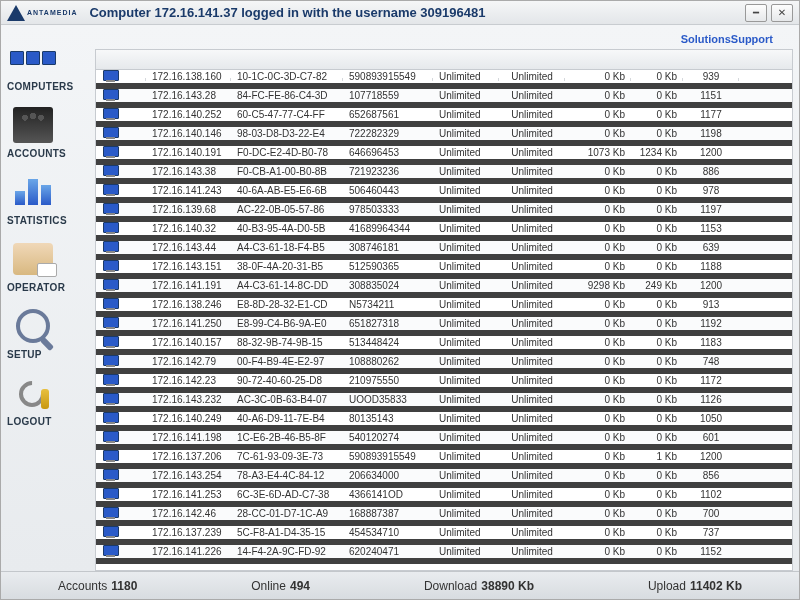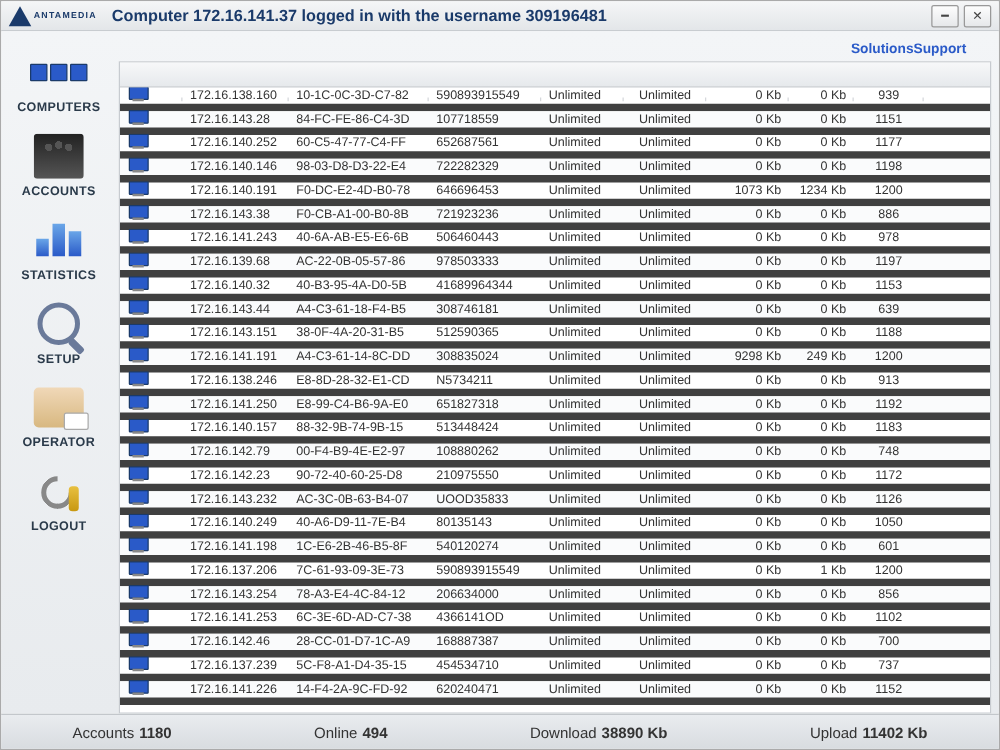--- a/index.html
+++ b/index.html
@@ -5,21 +5,21 @@
 * { margin:0; padding:0; box-sizing:border-box; }
 body { font-family: Tahoma, Arial, sans-serif; font-size:11px; color:#333; background:#fff; width:800px; height:600px; overflow:hidden; }
 .window { width:800px; height:600px; display:flex; flex-direction:column; border:1px solid #aaa; }
 .titlebar { height:24px; background:linear-gradient(#f5f6f7,#e3e6e9); display:flex; align-items:center; padding:0 6px; border-bottom:1px solid #c8ccd0; }
 .logo-tri { width:0; height:0; border-left:9px solid transparent; border-right:9px solid transparent; border-bottom:16px solid #1a3a6a; margin-right:2px; }
 .logo-txt { font-size:7px; letter-spacing:1px; color:#1a3a6a; font-weight:bold; margin-right:12px; }
 .titlebar .title { font-weight:bold; color:#1a3a6a; font-size:13px; flex:1; }
 .win-btn { width:22px; height:18px; border:1px solid #999; background:linear-gradient(#fdfdfd,#e6e8ea); margin-left:4px; border-radius:2px; display:flex; align-items:center; justify-content:center; font-size:10px; color:#444; cursor:pointer; }
 .body { flex:1; display:flex; background:linear-gradient(#f3f5f7,#e8ebee); overflow:hidden; }
 .sidebar { width:92px; display:flex; flex-direction:column; align-items:center; padding-top:8px; gap:2px; }
-.nav-item { width:80px; display:flex; flex-direction:column; align-items:center; gap:2px; padding:4px 0 6px; cursor:pointer; }
+.nav-item { width:80px; display:flex; flex-direction:column; align-items:flex-start; gap:2px; padding:4px 0 6px; cursor:pointer; }
 .nav-icon { width:52px; height:42px; display:flex; align-items:center; justify-content:center; }
 .nav-label { font-size:10px; font-weight:bold; color:#2a3a4a; letter-spacing:0.3px; }
 .main { flex:1; display:flex; flex-direction:column; padding:6px 6px 0 2px; overflow:hidden; }
 .links { display:flex; justify-content:flex-end; padding:2px 20px 4px 0; font-size:11px; color:#2a5ac8; font-weight:bold; }
 .links span { cursor:pointer; }
 .table-wrap { flex:1; border:1px solid #c7cbd0; background:#fff; display:flex; flex-direction:column; overflow:hidden; }
 .thead { display:flex; background:linear-gradient(#f7f8f9,#e6e9ec); border-bottom:1px solid #c7cbd0; height:20px; font-size:10.5px; color:#333; }
 .th { border-right:1px solid #d5d8dc; padding:3px 6px 0; overflow:hidden; white-space:nowrap;margin-top:28px; }
 .tbody { flex:1; overflow-y:scroll; overflow-x:hidden; }
 .tr { display:flex; height:19px; align-items:center; font-size:10px; border-bottom:6px solid #404040; }
@@ -75,29 +75,29 @@
             <div class="i-stats">
               <span></span>
               <span></span>
               <span></span>
             </div>
           </div>
           <div class="nav-label">STATISTICS</div>
         </div>
         <div class="nav-item">
           <div class="nav-icon">
+            <div class="i-operator"></div>
+          </div>
+          <div class="nav-label">OPERATOR</div>
+        </div>
+        <div class="nav-item">
+          <div class="nav-icon">
             <div class="i-setup"></div>
           </div>
           <div class="nav-label">SETUP</div>
-        </div>
-        <div class="nav-item">
-          <div class="nav-icon">
-            <div class="i-operator"></div>
-          </div>
-          <div class="nav-label">OPERATOR</div>
         </div>
         <div class="nav-item">
           <div class="nav-icon">
             <div class="i-logout"></div>
           </div>
           <div class="nav-label">LOGOUT</div>
         </div>
       </div>
 
     <div class="main">

